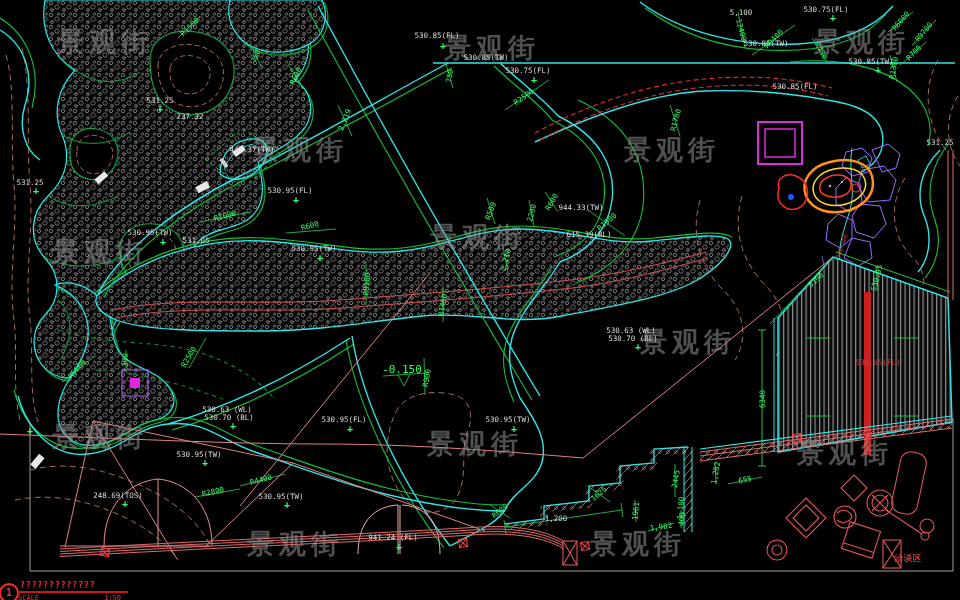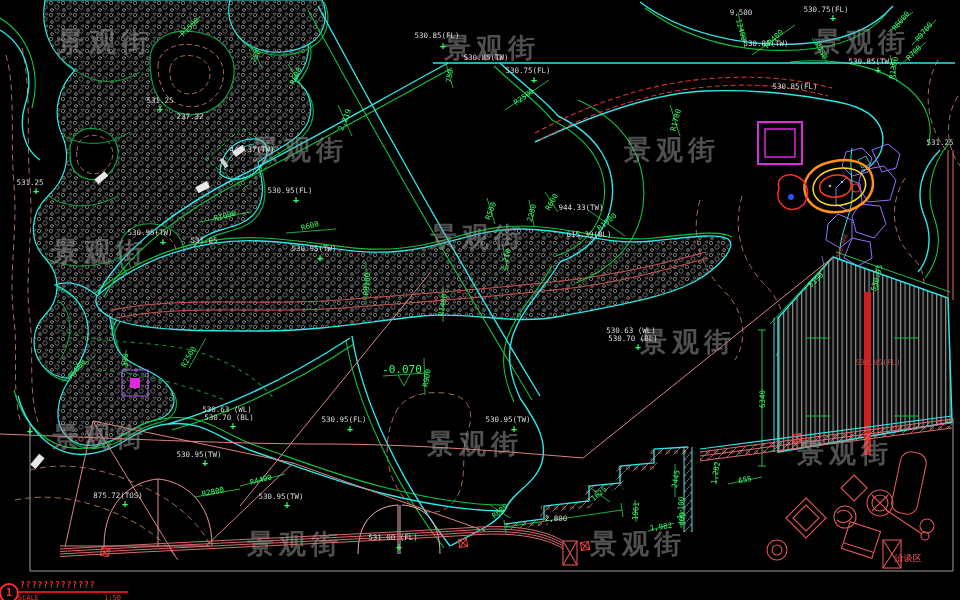--- a/index.html
+++ b/index.html
@@ -340,50 +340,50 @@
       <span class="wm" style="left: 478px; top: 237px;">景观街</span>
       <span class="wm" style="left: 688px; top: 342px;">景观街</span>
       <span class="wm" style="left: 100px; top: 437px;">景观街</span>
       <span class="wm" style="left: 475px; top: 444px;">景观街</span>
       <span class="wm" style="left: 845px; top: 453px;">景观街</span>
       <span class="wm" style="left: 295px; top: 544px;">景观街</span>
       <span class="wm" style="left: 638px; top: 544px;">景观街</span>
       <span class="ann" style="left: 437px; top: 36px; color: rgb(220, 220, 220); transform: translate(-50%, -50%) rotate(0deg);">530.85(FL)</span>
       <span class="ann" style="left: 486px; top: 58px; color: rgb(220, 220, 220); transform: translate(-50%, -50%) rotate(0deg);">530.85(TW)</span>
       <span class="ann" style="left: 528px; top: 71px; color: rgb(220, 220, 220); transform: translate(-50%, -50%) rotate(0deg);">530.75(FL)</span>
-      <span class="ann" style="left: 741px; top: 13px; color: rgb(220, 220, 220); transform: translate(-50%, -50%) rotate(0deg);">9,500</span>
+      <span class="ann" style="left: 741px; top: 13px; color: rgb(220, 220, 220); transform: translate(-50%, -50%) rotate(0deg);">5,100</span>
       <span class="ann" style="left: 826px; top: 10px; color: rgb(220, 220, 220); transform: translate(-50%, -50%) rotate(0deg);">530.75(FL)</span>
       <span class="ann" style="left: 766px; top: 44px; color: rgb(220, 220, 220); transform: translate(-50%, -50%) rotate(0deg);">530.85(TW)</span>
       <span class="ann" style="left: 871px; top: 62px; color: rgb(220, 220, 220); transform: translate(-50%, -50%) rotate(0deg);">530.85(TW)</span>
       <span class="ann" style="left: 795px; top: 87px; color: rgb(220, 220, 220); transform: translate(-50%, -50%) rotate(0deg);">530.85(FL)</span>
       <span class="ann" style="left: 940px; top: 143px; color: rgb(220, 220, 220); transform: translate(-50%, -50%) rotate(0deg);">531.25</span>
       <span class="ann" style="left: 160px; top: 101px; color: rgb(220, 220, 220); transform: translate(-50%, -50%) rotate(0deg);">531.25</span>
       <span class="ann" style="left: 190px; top: 117px; color: rgb(220, 220, 220); transform: translate(-50%, -50%) rotate(0deg);">237.32</span>
       <span class="ann" style="left: 252px; top: 150px; color: rgb(220, 220, 220); transform: translate(-50%, -50%) rotate(0deg);">446.37(TW)</span>
       <span class="ann" style="left: 290px; top: 191px; color: rgb(220, 220, 220); transform: translate(-50%, -50%) rotate(0deg);">530.95(FL)</span>
       <span class="ann" style="left: 150px; top: 233px; color: rgb(220, 220, 220); transform: translate(-50%, -50%) rotate(0deg);">530.95(TW)</span>
-      <span class="ann" style="left: 204px; top: 241px; color: rgb(220, 220, 220); transform: translate(-50%, -50%) rotate(0deg);">531.05</span>
+      <span class="ann" style="left: 196px; top: 241px; color: rgb(220, 220, 220); transform: translate(-50%, -50%) rotate(0deg);">531.05</span>
       <span class="ann" style="left: 314px; top: 249px; color: rgb(220, 220, 220); transform: translate(-50%, -50%) rotate(0deg);">530.95(TW)</span>
       <span class="ann" style="left: 30px; top: 183px; color: rgb(220, 220, 220); transform: translate(-50%, -50%) rotate(0deg);">531.25</span>
       <span class="ann" style="left: 344px; top: 420px; color: rgb(220, 220, 220); transform: translate(-50%, -50%) rotate(0deg);">530.95(FL)</span>
       <span class="ann" style="left: 508px; top: 420px; color: rgb(220, 220, 220); transform: translate(-50%, -50%) rotate(0deg);">530.95(TW)</span>
-      <span class="ann" style="left: 393px; top: 538px; color: rgb(220, 220, 220); transform: translate(-50%, -50%) rotate(0deg);">531.00 (FL)</span>
+      <span class="ann" style="left: 393px; top: 538px; color: rgb(220, 220, 220); transform: translate(-50%, -50%) rotate(0deg);">941.24 (FL)</span>
       <span class="ann" style="left: 227px; top: 410px; color: rgb(220, 220, 220); transform: translate(-50%, -50%) rotate(0deg);">530.63 (WL)</span>
       <span class="ann" style="left: 229px; top: 418px; color: rgb(220, 220, 220); transform: translate(-50%, -50%) rotate(0deg);">530.70 (BL)</span>
       <span class="ann" style="left: 631px; top: 331px; color: rgb(220, 220, 220); transform: translate(-50%, -50%) rotate(0deg);">530.63 (WL)</span>
       <span class="ann" style="left: 633px; top: 339px; color: rgb(220, 220, 220); transform: translate(-50%, -50%) rotate(0deg);">530.70 (BL)</span>
       <span class="ann" style="left: 199px; top: 455px; color: rgb(220, 220, 220); transform: translate(-50%, -50%) rotate(0deg);">530.95(TW)</span>
       <span class="ann" style="left: 281px; top: 497px; color: rgb(220, 220, 220); transform: translate(-50%, -50%) rotate(0deg);">530.95(TW)</span>
-      <span class="ann" style="left: 118px; top: 496px; color: rgb(220, 220, 220); transform: translate(-50%, -50%) rotate(0deg);">875.72(TOS)</span>
+      <span class="ann" style="left: 118px; top: 496px; color: rgb(220, 220, 220); transform: translate(-50%, -50%) rotate(0deg);">248.69(TOS)</span>
       <span class="ann" style="left: 581px; top: 208px; color: rgb(220, 220, 220); transform: translate(-50%, -50%) rotate(0deg);">944.33(TW)</span>
       <span class="ann" style="left: 589px; top: 235px; color: rgb(220, 220, 220); transform: translate(-50%, -50%) rotate(0deg);">615.39(BL)</span>
-      <span class="ann" style="left: 556px; top: 519px; color: rgb(220, 220, 220); transform: translate(-50%, -50%) rotate(0deg);">2,800</span>
+      <span class="ann" style="left: 556px; top: 519px; color: rgb(220, 220, 220); transform: translate(-50%, -50%) rotate(0deg);">1,200</span>
       <span class="ann" style="left: 524px; top: 97px; color: rgb(53, 255, 106); transform: translate(-50%, -50%) rotate(-35deg);">R2500</span>
       <span class="ann" style="left: 427px; top: 378px; color: rgb(53, 255, 106); transform: translate(-50%, -50%) rotate(-80deg);">R900</span>
-      <span class="ann" style="left: 402px; top: 369px; color: rgb(53, 255, 106); font-size: 11px; transform: translate(-50%, -50%) rotate(0deg);">-0.070</span>
+      <span class="ann" style="left: 402px; top: 369px; color: rgb(53, 255, 106); font-size: 11px; transform: translate(-50%, -50%) rotate(0deg);">-0.150</span>
       <span class="ann" style="left: 310px; top: 226px; color: rgb(53, 255, 106); transform: translate(-50%, -50%) rotate(-15deg);">R600</span>
       <span class="ann" style="left: 225px; top: 216px; color: rgb(53, 255, 106); transform: translate(-50%, -50%) rotate(-15deg);">R1000</span>
       <span class="ann" style="left: 367px; top: 284px; color: rgb(53, 255, 106); transform: translate(-50%, -50%) rotate(-85deg);">R8100</span>
       <span class="ann" style="left: 443px; top: 305px; color: rgb(53, 255, 106); transform: translate(-50%, -50%) rotate(-80deg);">R1400</span>
       <span class="ann" style="left: 491px; top: 211px; color: rgb(53, 255, 106); transform: translate(-50%, -50%) rotate(-70deg);">R500</span>
       <span class="ann" style="left: 506px; top: 260px; color: rgb(53, 255, 106); transform: translate(-50%, -50%) rotate(-75deg);">2,210</span>
       <span class="ann" style="left: 607px; top: 222px; color: rgb(53, 255, 106); transform: translate(-50%, -50%) rotate(-40deg);">R1900</span>
       <span class="ann" style="left: 552px; top: 202px; color: rgb(53, 255, 106); transform: translate(-50%, -50%) rotate(-60deg);">R600</span>
       <span class="ann" style="left: 532px; top: 213px; color: rgb(53, 255, 106); transform: translate(-50%, -50%) rotate(-75deg);">2200</span>
       <span class="ann" style="left: 213px; top: 492px; color: rgb(53, 255, 106); transform: translate(-50%, -50%) rotate(-12deg);">R2800</span>

